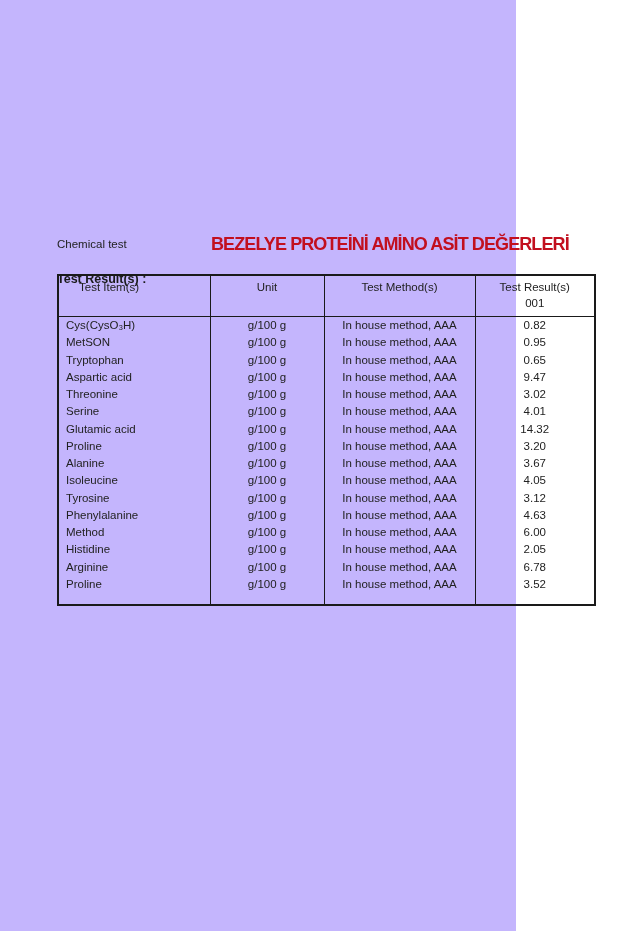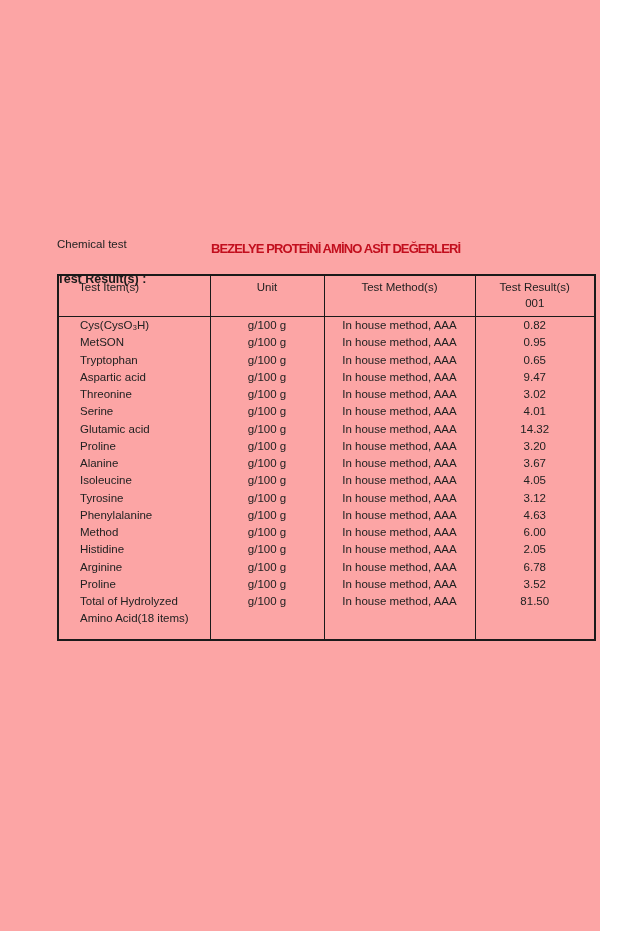--- a/index.html
+++ b/index.html
@@ -6,37 +6,37 @@
     margin: 0;
     padding: 0;
     background: #ffffff;
     width: 621px;
     height: 931px;
     overflow: hidden;
     font-family: "Liberation Sans", "DejaVu Sans", sans-serif;
   }
   .page {
     position: relative;
-    width: 600px;
+    width: 516px;
     height: 931px;
-    background: #fca5a5;
+    background: #c4b5fd;
   }
   .doc-label {
     position: absolute;
     left: 57px;
     top: 238px;
     font-size: 11.5px;
     color: #222222;
   }
   .doc-title {
     position: absolute;
     left: 211px;
-    top: 241px;
+    top: 234px;
     margin: 0;
-    font-size: 13px;
+    font-size: 18px;
     font-weight: bold;
     letter-spacing: -0.9px;
     white-space: nowrap;
   }
   .result-label {
     position: absolute;
     left: 57px;
     top: 272px;
     font-size: 12.5px;
     font-weight: bold;
@@ -78,21 +78,21 @@
   table.results thead th.c1 {
     text-align: left;
     padding-left: 20px;
   }
   table.results tbody td {
     line-height: 17.25px;
     text-align: center;
   }
   table.results tbody td.c1 {
     text-align: left;
-    padding-left: 21px;
+    padding-left: 7px;
     padding-right: 6px;
   }
   table.results tbody tr:last-child td {
     padding-bottom: 11px;
   }
 </style>
 </head>
 <body>
 
 <div class="page">
@@ -211,22 +211,16 @@
           <td class="c2">g/100 g</td>
           <td class="c3">In house method, AAA</td>
           <td class="c4">6.78</td>
         </tr>
         <tr>
           <td class="c1">Proline</td>
           <td class="c2">g/100 g</td>
           <td class="c3">In house method, AAA</td>
           <td class="c4">3.52</td>
         </tr>
-        <tr>
-          <td class="c1">Total of Hydrolyzed Amino Acid(18 items)</td>
-          <td class="c2">g/100 g</td>
-          <td class="c3">In house method, AAA</td>
-          <td class="c4">81.50</td>
-        </tr>
       </tbody>
   </table>
 
 </div>
 
 </body></html>

